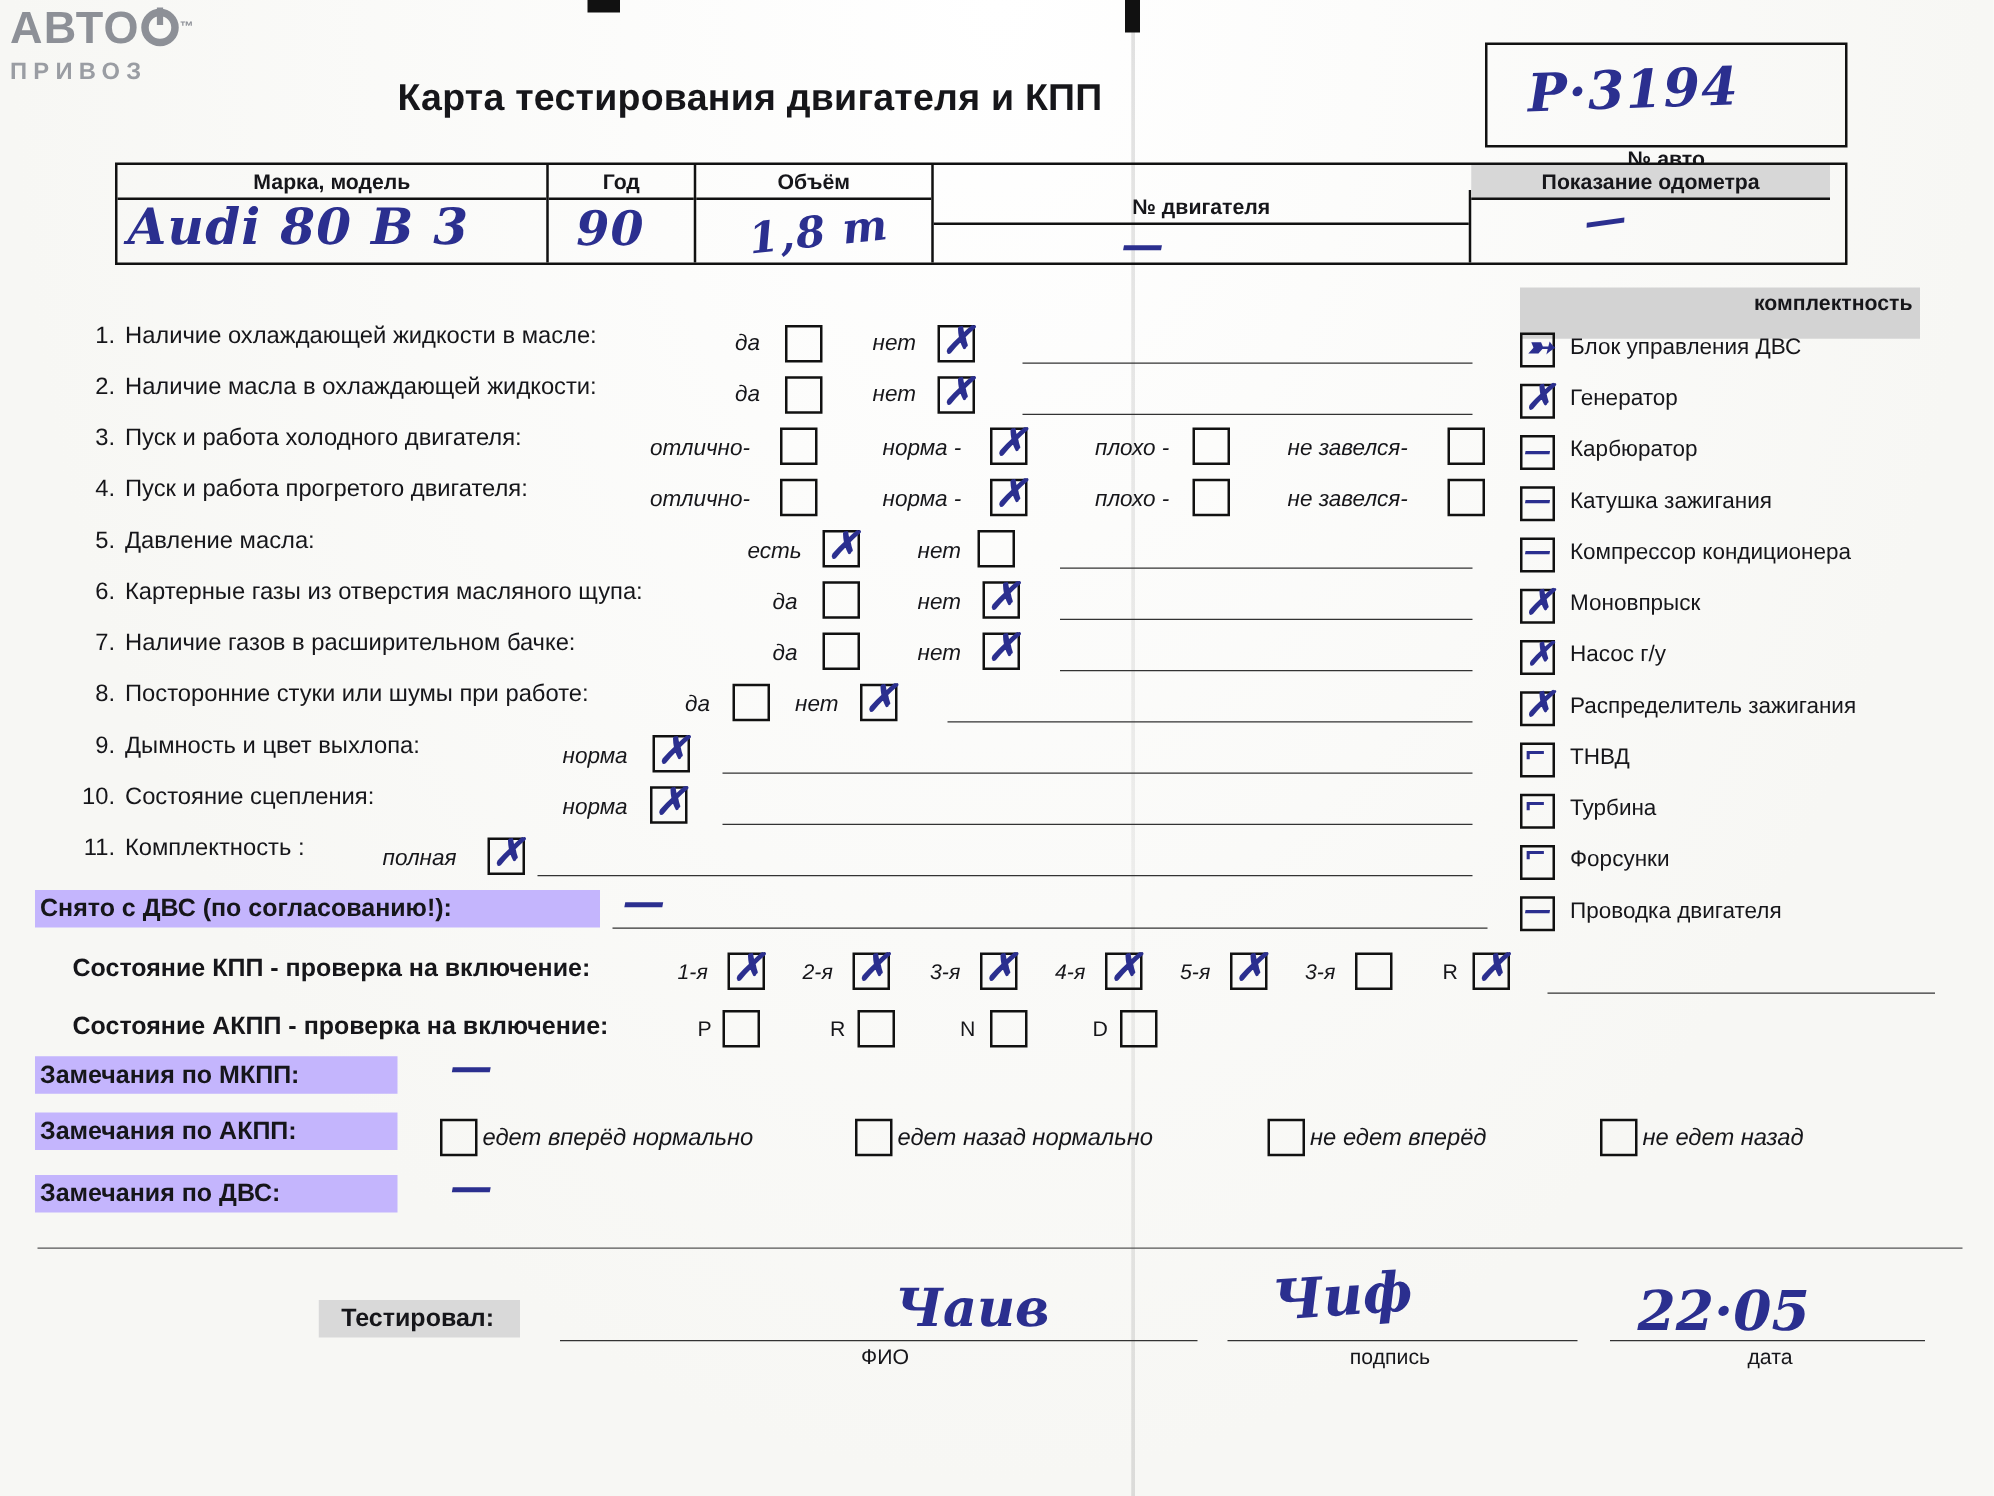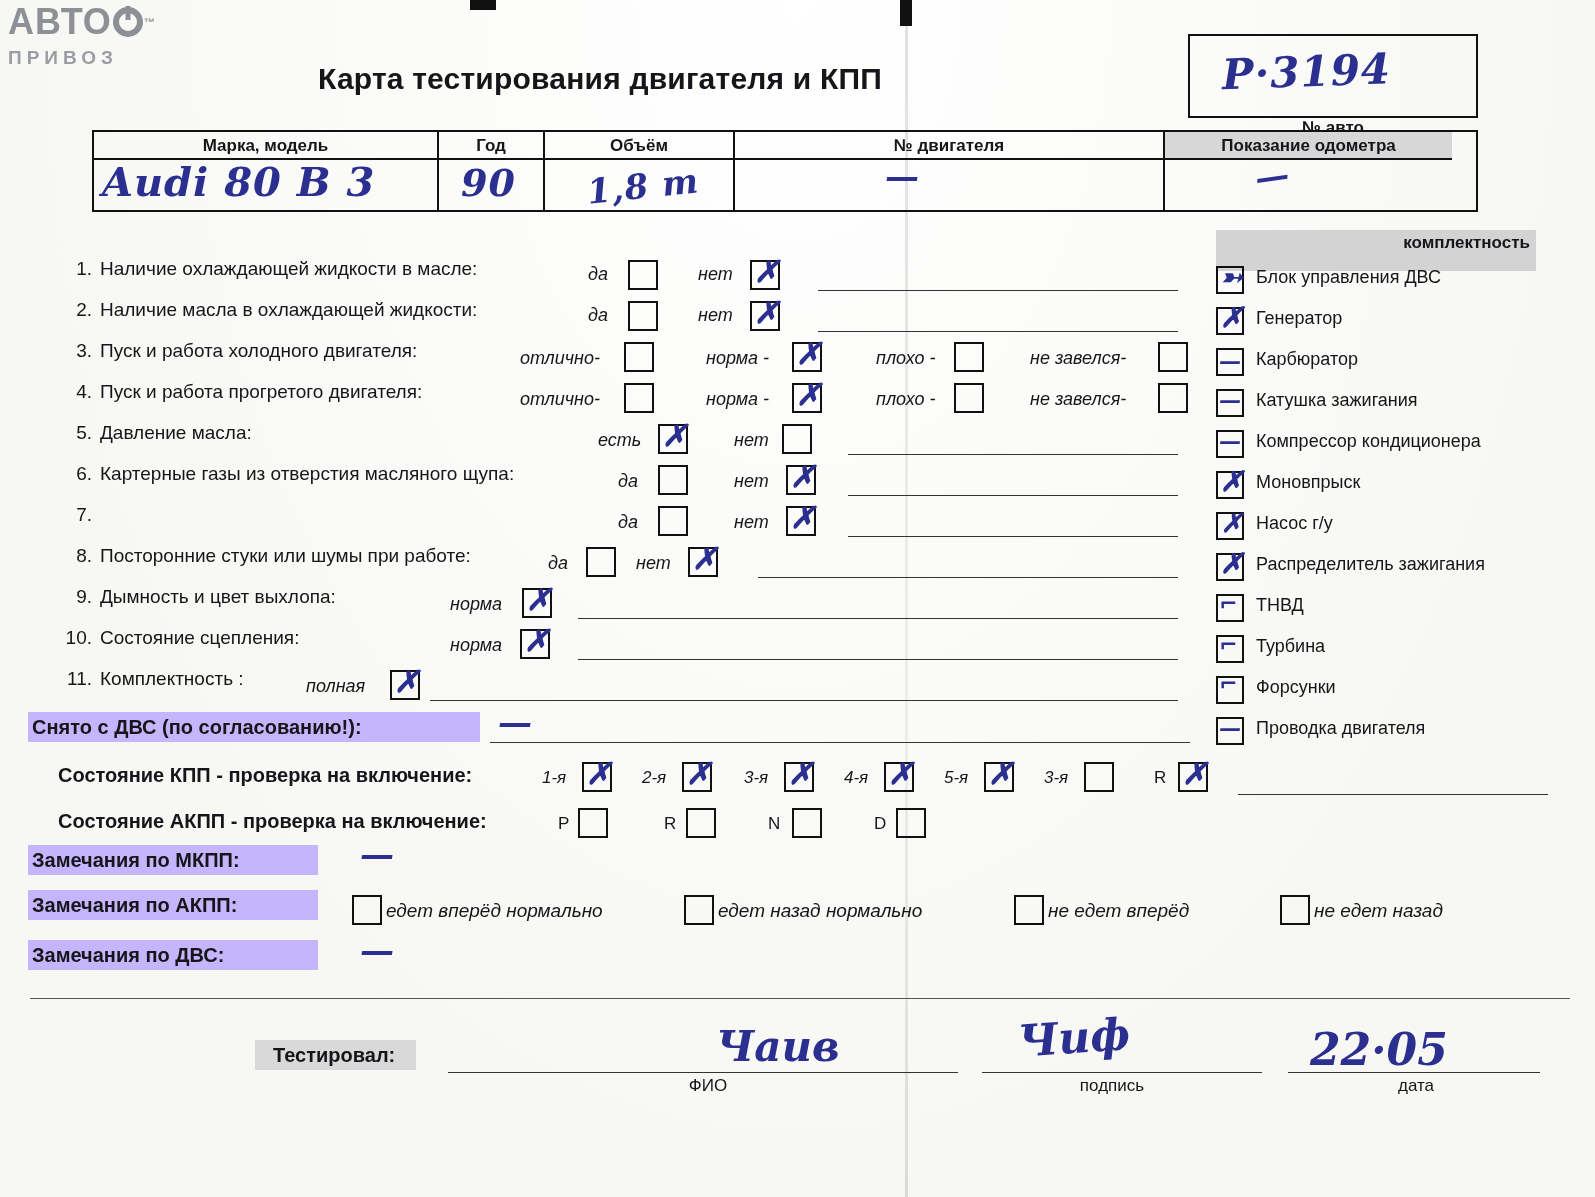--- a/index.html
+++ b/index.html
@@ -89,23 +89,23 @@
   #hdr .cell { border-right: 2px solid #111; position: relative; }
   #hdr .cell:last-child { border-right: none; }
   #hdr .cap {
     height: 28px; line-height: 28px; text-align: center;
     font-size: 17px; font-weight: bold; border-bottom: 2px solid #111;
     white-space: nowrap;
   }
   #hdr .val { height: 50px; position: relative; }
   #hdr .cap.shaded { background: #d7d7d7; }
   .c-mark  { width: 345px; }
-  .c-year  { width: 106px; }
+  .c-year  { width: 118px; }
   .c-vol   { width: 190px; }
-  .c-eng   { width: 430px; }
+  .c-eng   { width: 430px; margin-top: 20px; }
   .c-odo   { width: 287px; }
 
   #hw-mark { position: absolute; left: 8px; top: -2px; font-size: 40px; }
   #hw-year { position: absolute; left: 22px; top: 0px; font-size: 38px; }
   #hw-vol  { position: absolute; left: 42px; top: 6px; font-size: 34px; transform: rotate(-6deg); }
 
   
   #list { position: absolute; left: 58px; top: 258px; width: 1140px; }
   .row { position: relative; height: 41px; }
   .num { position: absolute; left: 0; width: 34px; text-align: right; font-size: 19px; }
@@ -296,20 +296,21 @@
     <span class="box" style="left:600px;top:2px;"></span>
     <span class="opt" style="left:676px;top:8px;">нет</span>
     <span class="box" style="left:728px;top:2px;">
         <span class="tick">✗</span>
       </span>
     <span class="uline" style="left:790px;top:32px;width:330px;"></span>
   </div>
 
   <div class="row">
     <span class="num">7.</span>
+    <span class="q">Наличие газов в расширительном бачке:</span>
     <span class="opt" style="left:560px;top:8px;">да</span>
     <span class="box" style="left:600px;top:2px;"></span>
     <span class="opt" style="left:676px;top:8px;">нет</span>
     <span class="box" style="left:728px;top:2px;">
         <span class="tick">✗</span>
       </span>
     <span class="uline" style="left:790px;top:32px;width:330px;"></span>
   </div>
 
   <div class="row">

